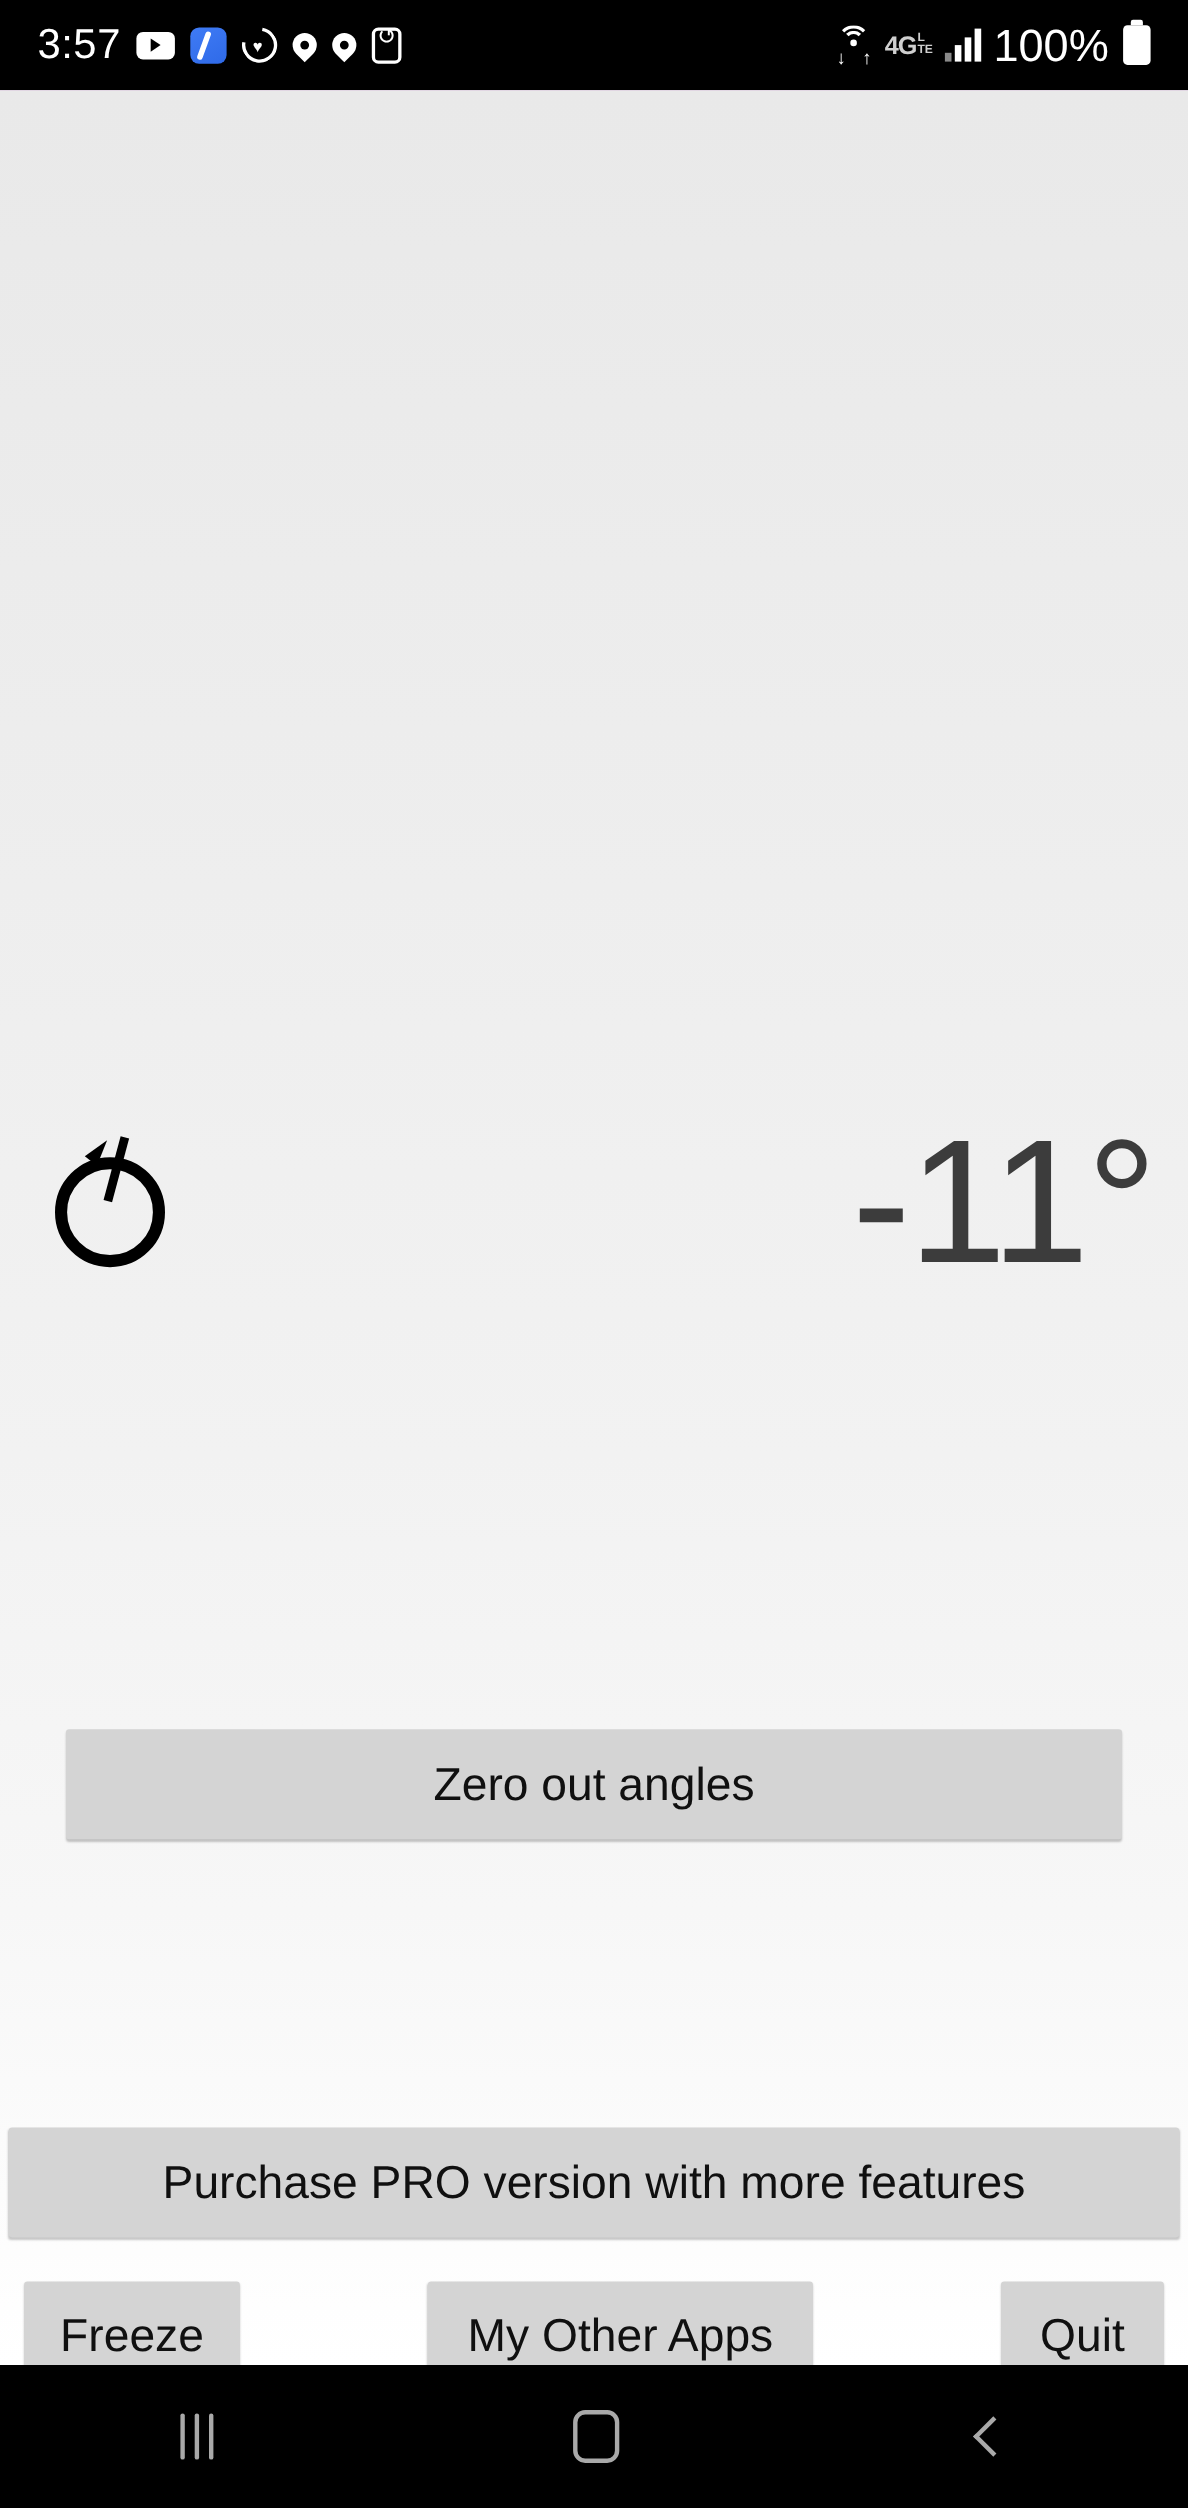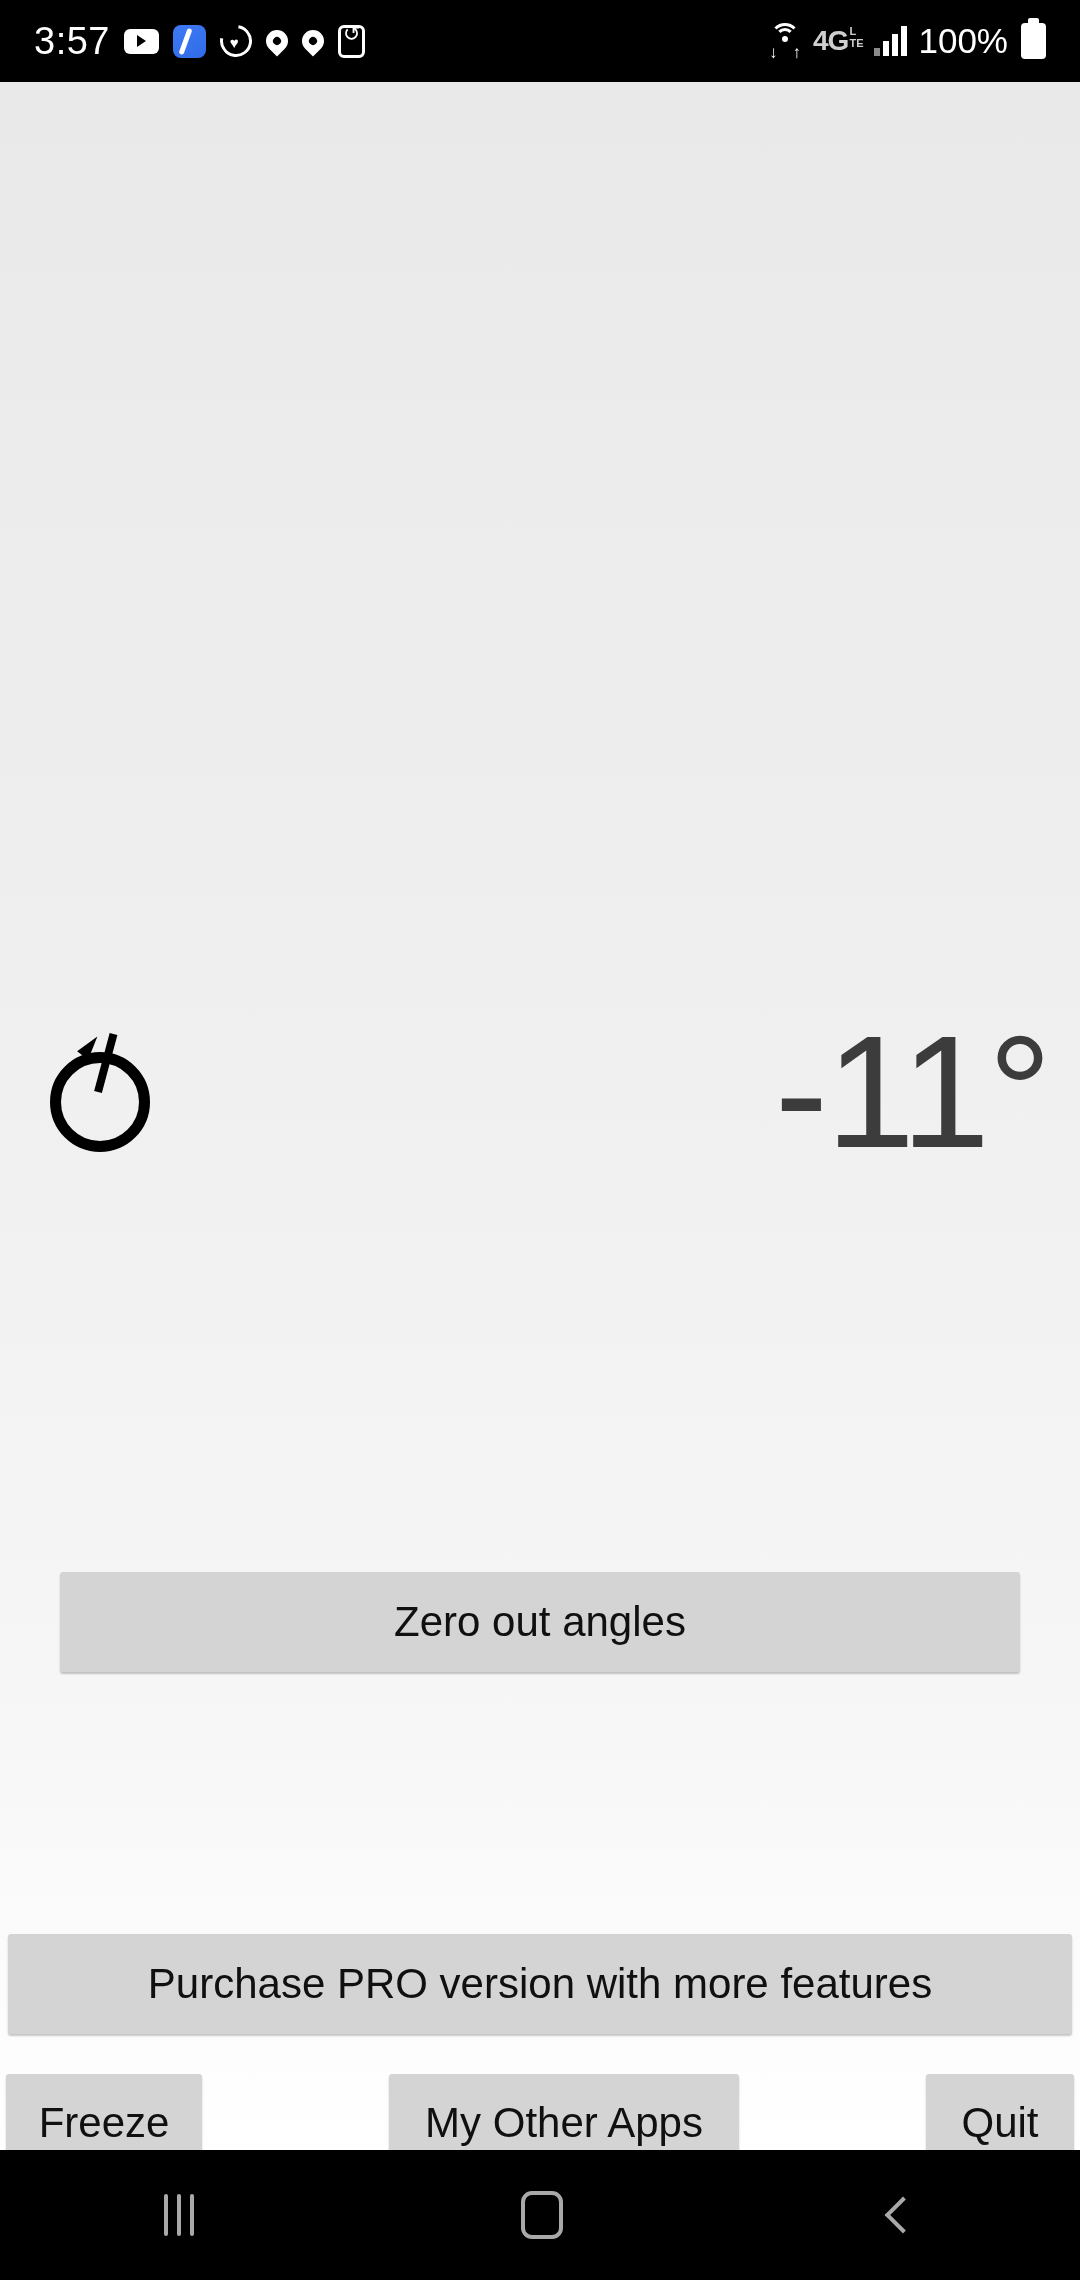--- a/index.html
+++ b/index.html
@@ -81,32 +81,32 @@
     position:absolute; left:50%; top:13px; width:6px; height:6px;
     background:#fff; border-radius:50%; transform:translateX(-50%);
   }
   .ic-wifi .ar {
     position:absolute; bottom:-2px; font-size:17px; color:#fff; line-height:1;
   }
   .ic-wifi .ar-d { left:1px; }
   .ic-wifi .ar-u { right:1px; }
 
   .ic-4g { display:flex; align-items:flex-start; color:#cfcfcf; }
-  .ic-4g .big { font-size:28px; font-weight:700; letter-spacing:-1px; }
+  .ic-4g .big { font-size:23px; font-weight:700; letter-spacing:-1px; }
   .ic-4g .lte {
     font-size:11px; font-weight:700; line-height:1.05;
     display:flex; flex-direction:column; margin-left:1px; margin-top:1px;
   }
   .ic-bars { display:flex; align-items:flex-end; gap:3px; height:30px; }
   .ic-bars i { width:6px; background:#fff; display:block; }
   .ic-bars i:nth-child(1){ height:8px; background:#8a8a8a; }
   .ic-bars i:nth-child(2){ height:15px; }
   .ic-bars i:nth-child(3){ height:22px; }
   .ic-bars i:nth-child(4){ height:30px; }
-  .sb-batt-text { font-size:35px; }
+  .sb-batt-text { font-size:41px; }
   .ic-battery {
     width:25px; height:36px; background:#fff; border-radius:4px;
     position:relative; margin-left:2px;
   }
   .ic-battery::before {
     content:""; position:absolute; top:-5px; left:7px;
     width:11px; height:5px; background:#fff; border-radius:2px 2px 0 0;
   }
 
   
@@ -209,21 +209,21 @@
   }
 
   .btn-pro {
     position:absolute; left:8px; top:1852px;
     width:1064px; height:100px; font-size:42px;
   }
 
   .bottom-row {
     position:absolute; left:0; top:1986px; width:1080px; height:110px;
     display:flex; align-items:center; justify-content:space-between;
-    padding:0 6px;
+    padding:0 22px;
   }
   .btn-freeze { width:196px; height:98px; font-size:42px; }
   .btn-other  { width:350px; height:98px; font-size:42px; }
   .btn-quit   { width:148px; height:98px; font-size:42px; }
 
   
   .navbar {
     position:absolute; bottom:0; left:0; width:1080px; height:130px;
     background:#000; display:flex; align-items:center; justify-content:space-around;
   }

